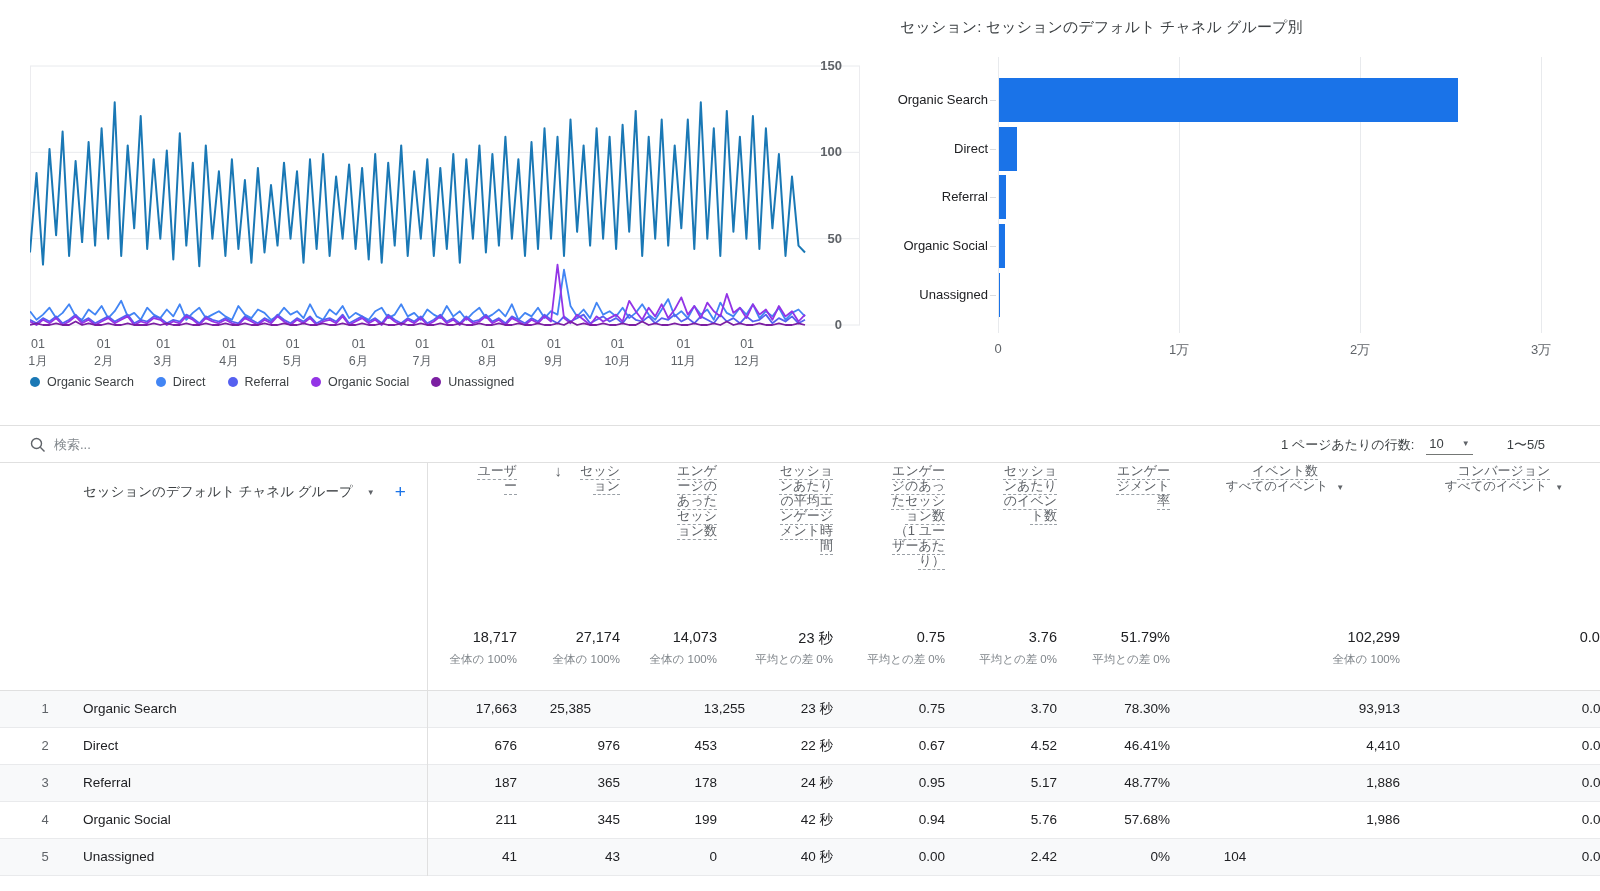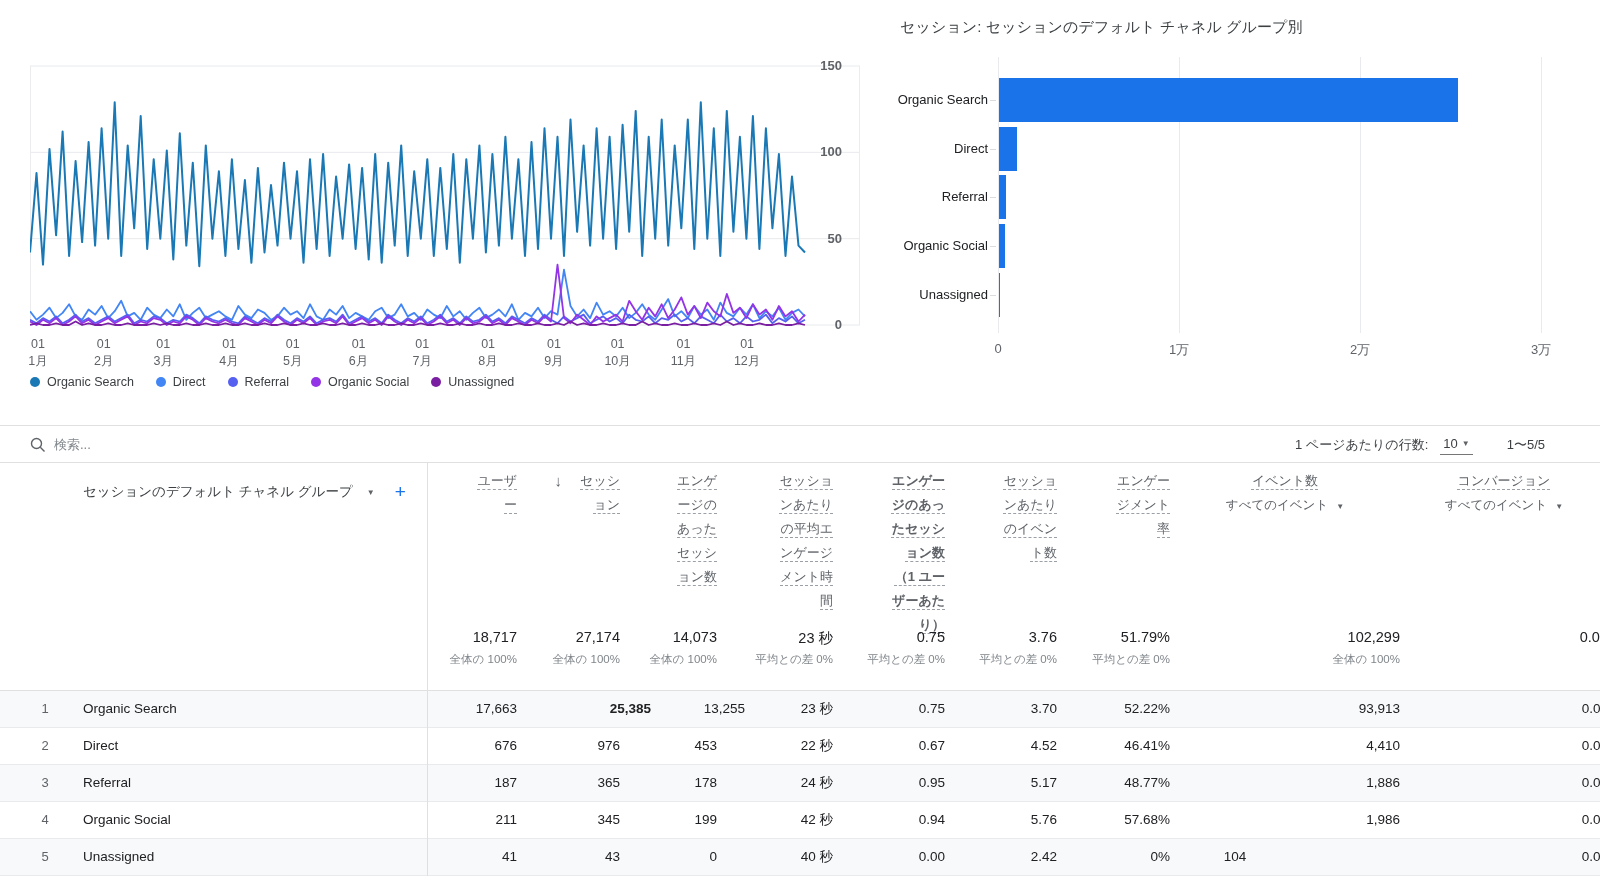--- a/index.html
+++ b/index.html
@@ -29,30 +29,30 @@
   .bar-tick { position:absolute; width:6px; height:1px; background:#dadce0; }
   .bar-rect { position:absolute; background:#1a73e8; }
   .bar-xlab { position:absolute; top:284px; transform:translateX(-50%); font-size:13px; color:#5f6368; }
 
   
   .toolbar { position:absolute; left:0; top:425px; width:1600px; height:37px; border-top:1px solid #e0e0e0; }
   .search-icon { position:absolute; left:30px; top:11px; }
   .search-input { position:absolute; left:54px; top:5px; width:420px; height:26px; border:none; outline:none; font-size:13px; color:#202124; font-family:"Liberation Sans",sans-serif; background:transparent; }
   .search-input::placeholder { color:#80868b; }
   .pager { position:absolute; right:55px; top:0; height:37px; display:flex; align-items:center; gap:12px; font-size:13px; color:#3c4043; }
-  .pagesize { display:inline-flex; align-items:center; gap:4px; border-bottom:1px solid #747775; padding:1px 3px 3px 3px; cursor:pointer; }
+  .pagesize { display:inline-flex; align-items:center; gap:18px; border-bottom:1px solid #747775; padding:1px 3px 3px 3px; cursor:pointer; }
   .caret { font-size:8px; color:#5f6368; }
   .range { margin-left:22px; }
 
   
   .thead { position:absolute; left:0; top:462px; width:1600px; height:229px; border-top:1px solid #e0e0e0; }
   .dim-header { position:absolute; left:83px; top:20px; display:flex; align-items:center; font-size:13.5px; color:#3c4043; }
   .dim-caret { font-size:8px; color:#5f6368; margin-left:14px; cursor:pointer; }
   .plus-icon { color:#1a73e8; font-size:19px; font-weight:400; margin-left:20px; cursor:pointer; line-height:16px; }
-  .mh-cell { position:absolute; top:6px; text-align:right; font-size:13px; color:#5f6368; line-height:24px; }
+  .mh-cell { position:absolute; top:0; text-align:right; font-size:13px; color:#5f6368; line-height:15px; }
   .mh-label { display:inline-block; word-break:break-all; text-align:right;
               text-decoration:underline; text-decoration-style:dashed; text-decoration-color:#9aa0a6; text-decoration-thickness:1px; text-underline-offset:4px; cursor:pointer; }
   .mh-center { text-align:center; }
   .sort-arrow { display:inline-block; vertical-align:top; font-size:15px; color:#5f6368; margin-right:14px; }
   .mh-sub { font-size:12.5px; color:#5f6368; text-decoration:none; cursor:pointer; }
   .v-divider { position:absolute; left:427px; top:462px; width:1px; height:414px; background:#e0e0e0; z-index:4; }
 
   .t-val { position:absolute; top:166px; text-align:right; font-size:14.5px; font-weight:500; color:#202124; }
   .t-sub { position:absolute; top:189px; text-align:right; font-size:11.5px; color:#80868b; }
   .totals-border { position:absolute; left:0; top:690px; width:1600px; height:1px; background:#e0e0e0; }
@@ -182,21 +182,21 @@
   <div class="thead" id="thead">
     <div class="dim-header">
       <span>セッションのデフォルト チャネル グループ</span>
       <span class="dim-caret">▼</span>
       <span class="plus-icon">+</span>
     </div>
   <div class="mh-cell" style="left: 427px; width: 90px;"><span class="mh-label" style="width: 44px;">ユーザー</span></div>
       <div class="mh-cell" style="left: 517px; width: 103px;"><span class="sort-arrow">↓</span><span class="mh-label" style="width: 44px;">セッション</span></div>
       <div class="mh-cell" style="left: 717px; width: 116px;"><span class="mh-label" style="width: 58px;">セッションあたりの平均エンゲージメント時間</span></div>
       <div class="mh-cell" style="left: 620px; width: 97px;"><span class="mh-label" style="width: 44px;">エンゲージのあったセッション数</span></div>
-      <div class="mh-cell" style="left: 833px; width: 112px;"><span class="mh-label" style="width: 58px; font-weight: bold;">エンゲージのあったセッション数（1 ユーザーあたり）</span></div>
+      <div class="mh-cell" style="left: 833px; width: 112px;"><span class="mh-label" style="width: 58px;">エンゲージのあったセッション数（1 ユーザーあたり）</span></div>
       <div class="mh-cell" style="left: 945px; width: 112px;"><span class="mh-label" style="width: 58px;">セッションあたりのイベント数</span></div>
       <div class="mh-cell" style="left: 1057px; width: 113px;"><span class="mh-label" style="width: 58px;">エンゲージメント率</span></div>
       <div class="mh-cell mh-center" style="left: 1170px; width: 230px;"><span class="mh-label">イベント数</span><div><span class="mh-sub">すべてのイベント</span><span class="caret" style="margin-left: 8px;">▼</span></div></div>
       <div class="mh-cell mh-center" style="left: 1400px; width: 208px;"><span class="mh-label">コンバージョン</span><div><span class="mh-sub">すべてのイベント</span><span class="caret" style="margin-left: 8px;">▼</span></div></div>
       <div class="t-val" style="left: 427px; width: 90px;">18,717</div>
       <div class="t-sub" style="left: 427px; width: 90px;">全体の 100%</div>
       <div class="t-val" style="left: 517px; width: 103px;">27,174</div>
       <div class="t-sub" style="left: 517px; width: 103px;">全体の 100%</div>
       <div class="t-val" style="left: 620px; width: 97px;">14,073</div>
       <div class="t-sub" style="left: 620px; width: 97px;">全体の 100%</div>
@@ -212,26 +212,26 @@
       <div class="t-sub" style="left: 1170px; width: 230px;">全体の 100%</div>
       <div class="t-val" style="left: 1400px; width: 208px;">0.00</div>
     </div>
   <div class="v-divider"></div>
   <div class="totals-border"></div>
   <div id="rowsRoot">
       <div class="trow stripe" style="top: 691px;">
         <span class="row-num">1</span>
         <span class="row-name">Organic Search</span>
         <span class="row-val" style="left: 427px; width: 90px;">17,663</span>
-        <span class="row-val" style="left: 548px; width: 103px; font-weight: bold;">25,385</span>
+        <span class="row-val" style="left: 488px; width: 103px;">25,385</span>
         <span class="row-val" style="left: 648px; width: 97px;">13,255</span>
         <span class="row-val" style="left: 717px; width: 116px;">23 秒</span>
         <span class="row-val" style="left: 833px; width: 112px;">0.75</span>
         <span class="row-val" style="left: 945px; width: 112px;">3.70</span>
-        <span class="row-val" style="left: 1057px; width: 113px;">52.22%</span>
+        <span class="row-val" style="left: 1057px; width: 113px;">78.30%</span>
         <span class="row-val" style="left: 1170px; width: 230px;">93,913</span>
         <span class="row-val" style="left: 1400px; width: 208px;">0.00</span>
       </div>
       <div class="trow" style="top: 728px;">
         <span class="row-num">2</span>
         <span class="row-name">Direct</span>
         <span class="row-val" style="left: 427px; width: 90px;">676</span>
         <span class="row-val" style="left: 517px; width: 103px;">976</span>
         <span class="row-val" style="left: 620px; width: 97px;">453</span>
         <span class="row-val" style="left: 717px; width: 116px;">22 秒</span>

